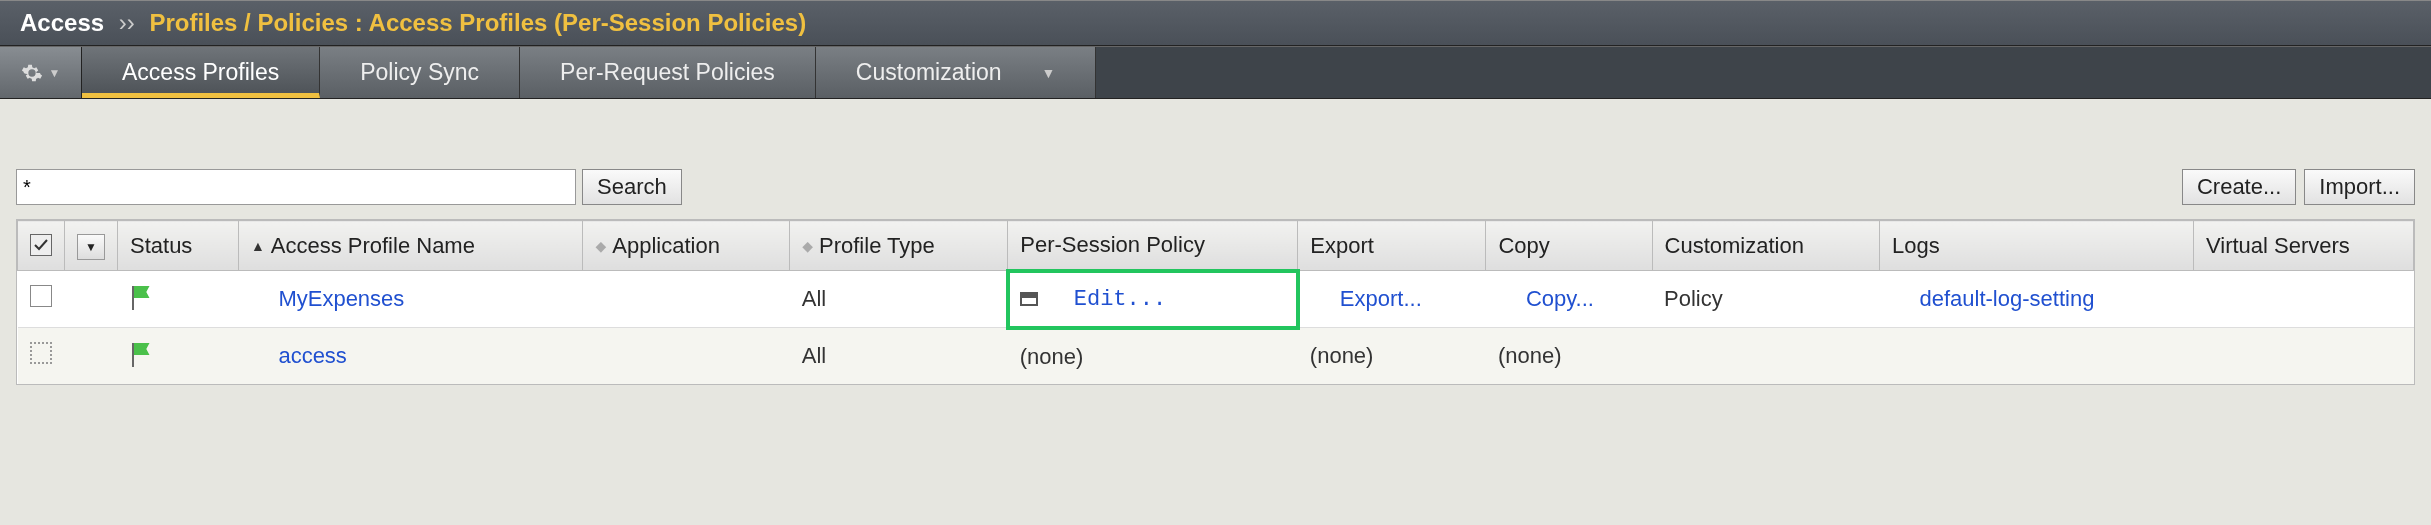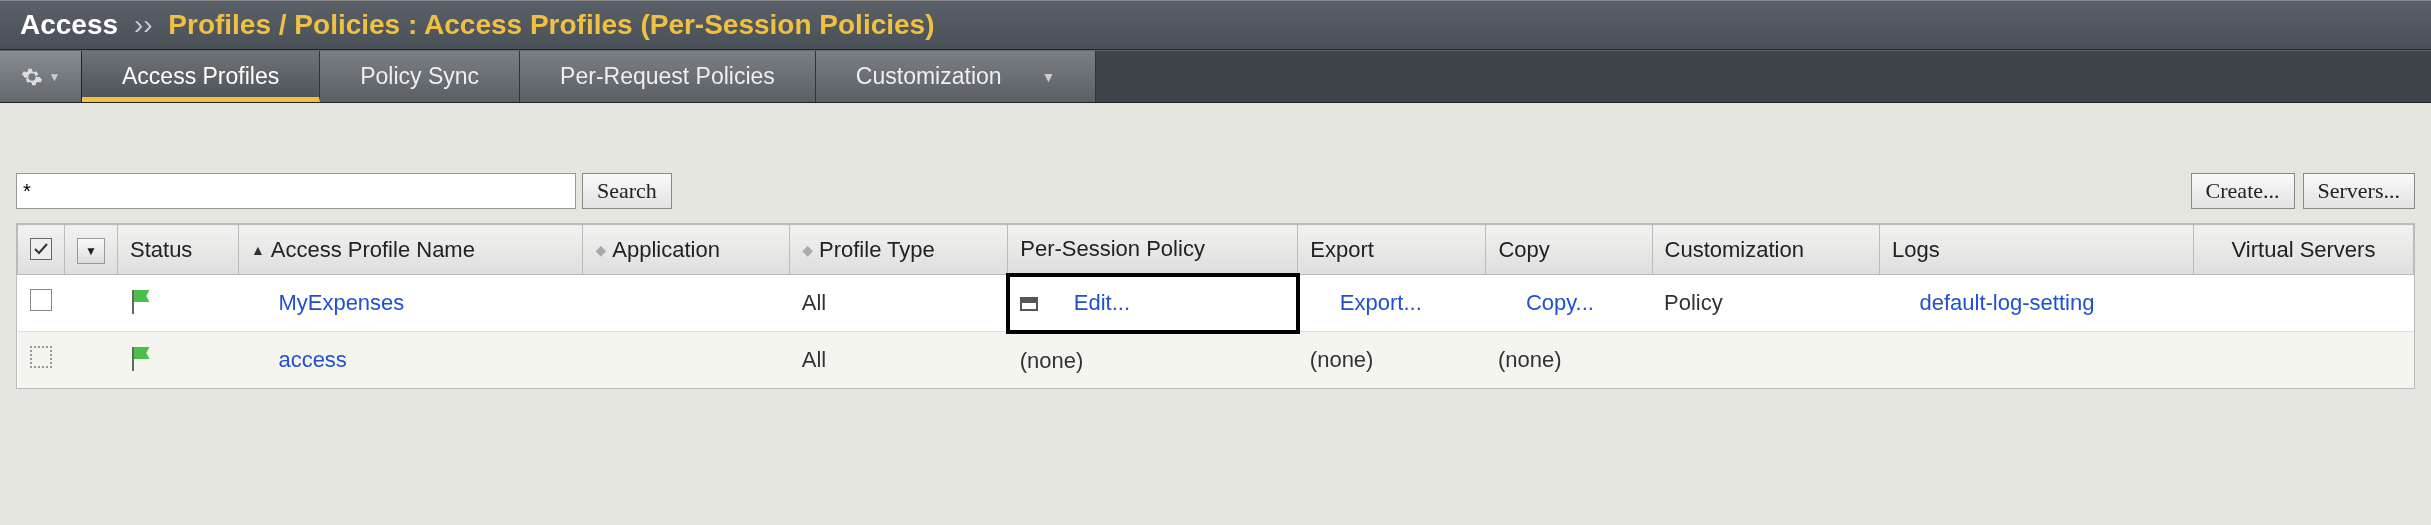--- a/index.html
+++ b/index.html
@@ -10,21 +10,21 @@
     color: #333;
   }
   .header-bar {
     background: linear-gradient(to bottom, #5a6068, #4a5058);
     padding: 8px 20px;
     border-top: 1px solid #888;
     border-bottom: 1px solid #222;
   }
   .breadcrumb {
     color: #fff;
-    font-size: 28px;
+    font-size: 24px;
     font-weight: bold;
   }
   .breadcrumb .sep { color: #ccc; margin: 0 8px; font-weight: normal;}
   .breadcrumb .highlight { color: #f0c040; }
   .tab-row {
     display: flex;
     background: #3e444a;
     border-bottom: 1px solid #222;
     border-top: 1px solid #666;
   }
@@ -75,21 +75,20 @@
     padding: 2px 6px;
   }
   .btn {
     height: 36px;
     padding: 0 14px;
     border: 1px solid #888;
     background: linear-gradient(to bottom,#fafafa,#e2e2e2);
     cursor: pointer;
     font-size: 22px;
     color: #222;
-    font-family: Liberation Serif, serif;
   }
   .right-controls { display:flex; gap:8px;}
   .table-wrap {
     border: 1px solid #bbb;
     background:#fff;
   }
   table {
     width: 100%;
     border-collapse: collapse;
   }
@@ -138,23 +137,24 @@
     width:24px; height:20px; display:inline-block; position:relative;
   }
   .flag-icon::before {
     content:""; position:absolute; left:2px; top:0; width:2px; height:24px; background:#666;
   }
   .flag-icon::after {
     content:""; position:absolute; left:4px; top:0; width:16px; height:12px; background:#4ac04a;
     clip-path: polygon(0 0, 100% 0, 80% 50%, 100% 100%, 0 100%);
   }
   .edit-highlight {
-    border: 4px solid #000000;
+    border: 4px solid #22c55e;
     border-radius:4px;
     padding: 6px 10px !important;
+    font-family: Liberation Mono, monospace;
   }
   .window-icon {
     display:inline-block; width:18px; height:14px;
     border:2px solid #555; background:#fff; position:relative;
     margin-right:8px; vertical-align:middle;
   }
   .window-icon::before {
     content:""; position:absolute; left:0; right:0; top:0; height:4px; background:#555;
   }
   th .th-click { cursor:pointer; display:flex; align-items:center;}
@@ -197,21 +197,21 @@
 </div>
 
 <div class="content-area">
   <div class="top-controls">
     <div class="left-controls">
       <input class="search-input" value="*" style="">
       <button class="btn">Search</button>
     </div>
     <div class="right-controls">
       <button class="btn">Create...</button>
-      <button class="btn">Servers...</button>
+      <button class="btn">Import...</button>
     </div>
   </div>
 
   <div class="table-wrap">
     <table>
       <thead>
         <tr>
           <th class="checkbox-cell">
             <span class="th-checkbox">
               <svg viewBox="0 0 16 16">
@@ -255,21 +255,21 @@
           </th>
           <th>
             <span>Copy</span>
           </th>
           <th>
             <span>Customization</span>
           </th>
           <th>
             <span>Logs</span>
           </th>
-          <th style="width:220px;text-align:center;">
+          <th style="width:220px;">
             <span>Virtual Servers</span>
           </th>
         </tr>
       </thead>
       <tbody id="rows-body">
           <tr>
             <td class="checkbox-cell"><span class="checkbox-box"></span></td>
             <td class="dropdown-cell"></td>
             <td><span class="flag-icon"></span></td>
             <td><span class="link">MyExpenses</span></td>

